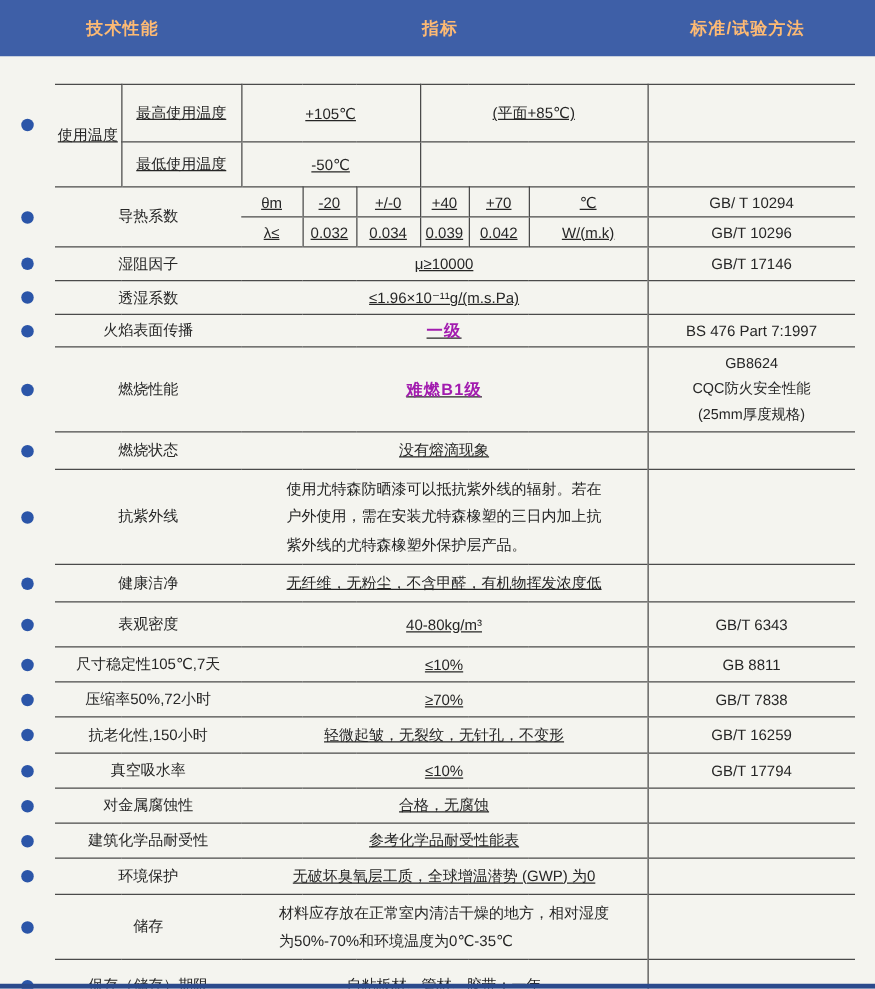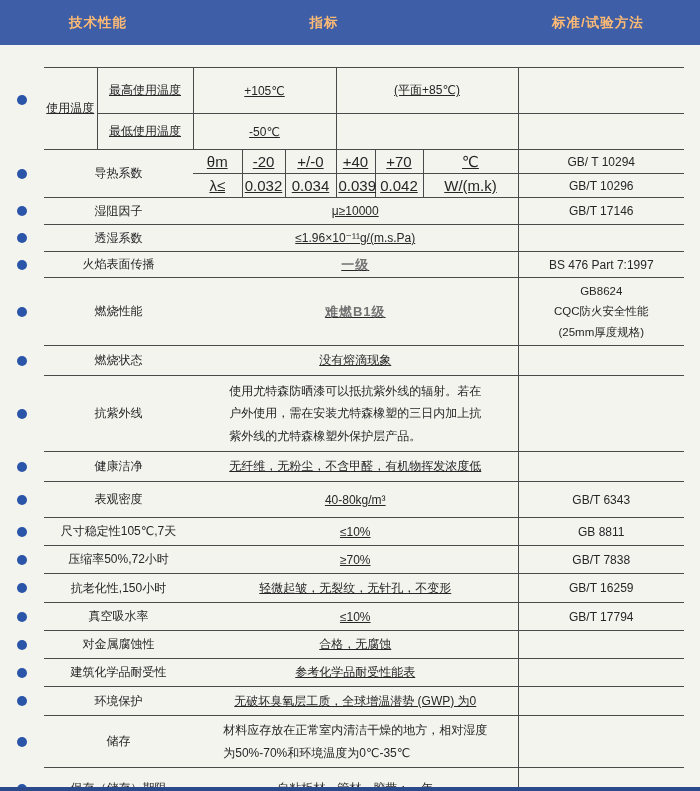--- a/index.html
+++ b/index.html
@@ -18,21 +18,21 @@
     position:absolute;left:0;top:0;width:700px;height:45px;
     background:#3e5fa7;
   }
   .hdr span{
     position:absolute;top:50%;
     transform:translate(-50%,-50%);
     color:#fdba74;font-size:13.5px;font-weight:bold;
     white-space:nowrap;letter-spacing:1px;
   }
   .hdr .h1{left:98px;}
-  .hdr .h2{left:324px;}
+  .hdr .h2{left:352px;}
   .hdr .h3{left:598px;}
   
   .bottom-strip{
     position:absolute;left:0;bottom:0;width:700px;height:4px;
     background:#2b4a8c;
   }
   
   table.spec{
     position:absolute;left:44px;top:67px;width:640px;
     border-collapse:collapse;table-layout:fixed;
@@ -52,24 +52,24 @@
   
   td.lbl{position:relative;white-space:nowrap;}
   .bullet{
     position:absolute;left:-27px;top:50%;margin-top:-5px;
     width:10px;height:10px;border-radius:50%;
     background:#2b55a8;
   }
   td.lbl.wrap{white-space:normal;}
   .bullet.up{top:40%;}
   
-  .hl{color:#737373;font-weight:bold;font-size:13px;letter-spacing:1px;}
+  .hl{color:#a21caf;font-weight:bold;font-size:13px;letter-spacing:1px;}
   .ml{display:inline-block;text-align:left;white-space:pre-line;line-height:1.85;}
   .std-ml{display:inline-block;text-align:center;white-space:pre-line;line-height:1.75;font-size:11.5px;}
-  td.num{font-size:15px;}
+  td.num{font-size:12px;}
   td.std{font-size:12px;}
 </style>
 </head>
 <body>
 
 <div class="page">
 
   <div class="hdr">
     <span class="h1">技术性能</span>
     <span class="h2">指标</span>

